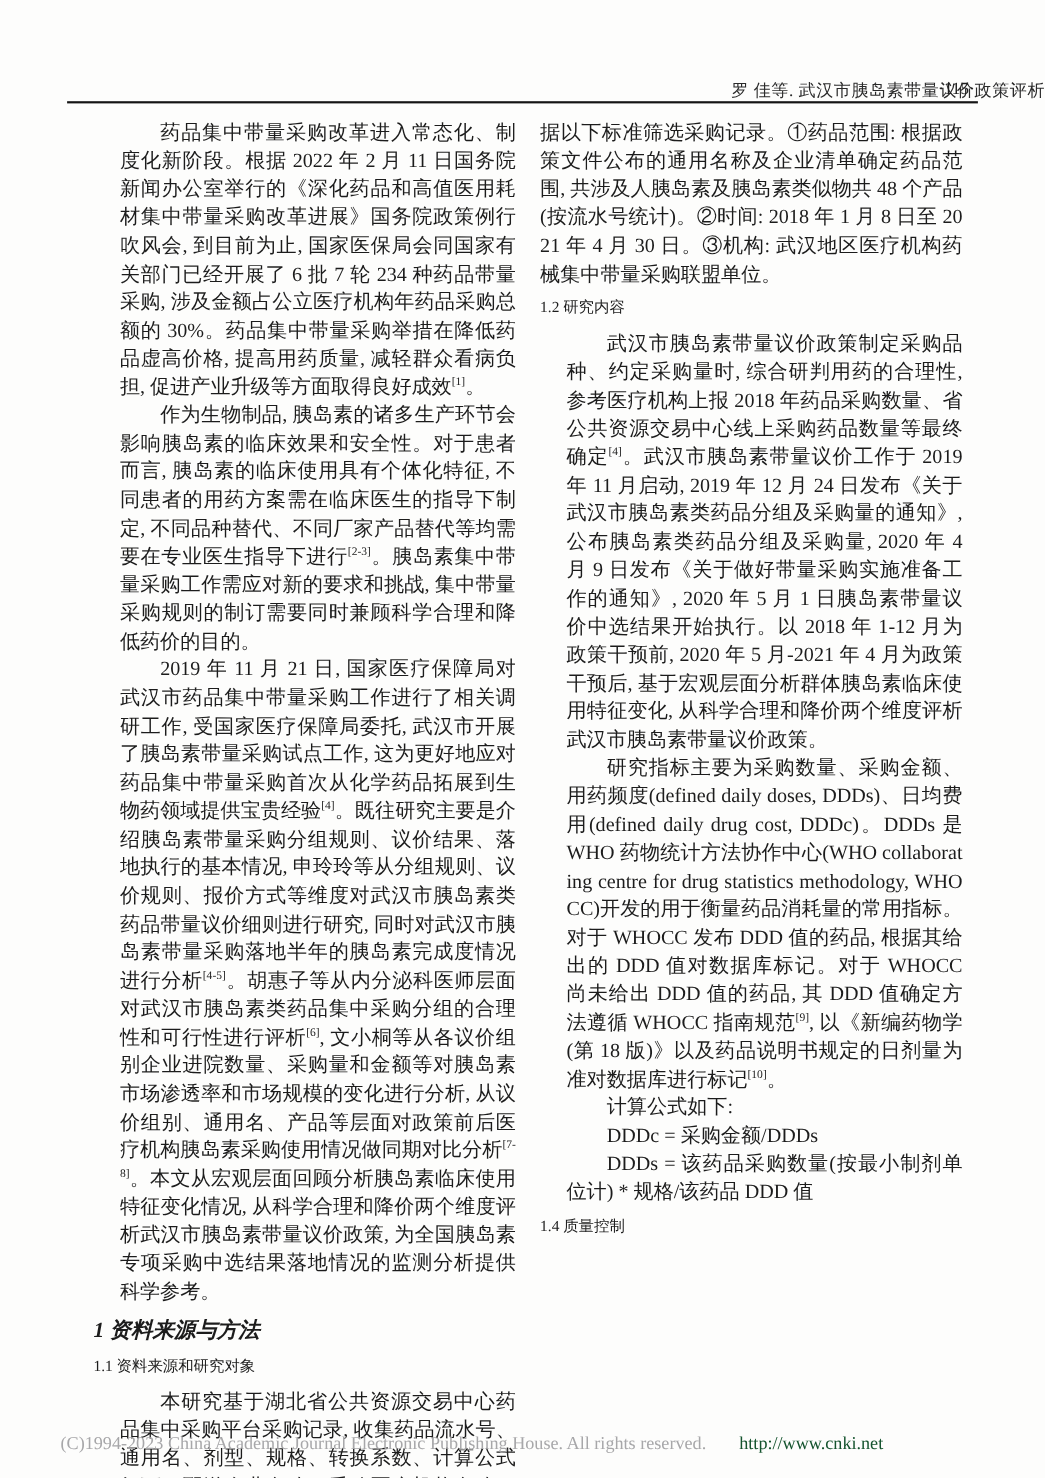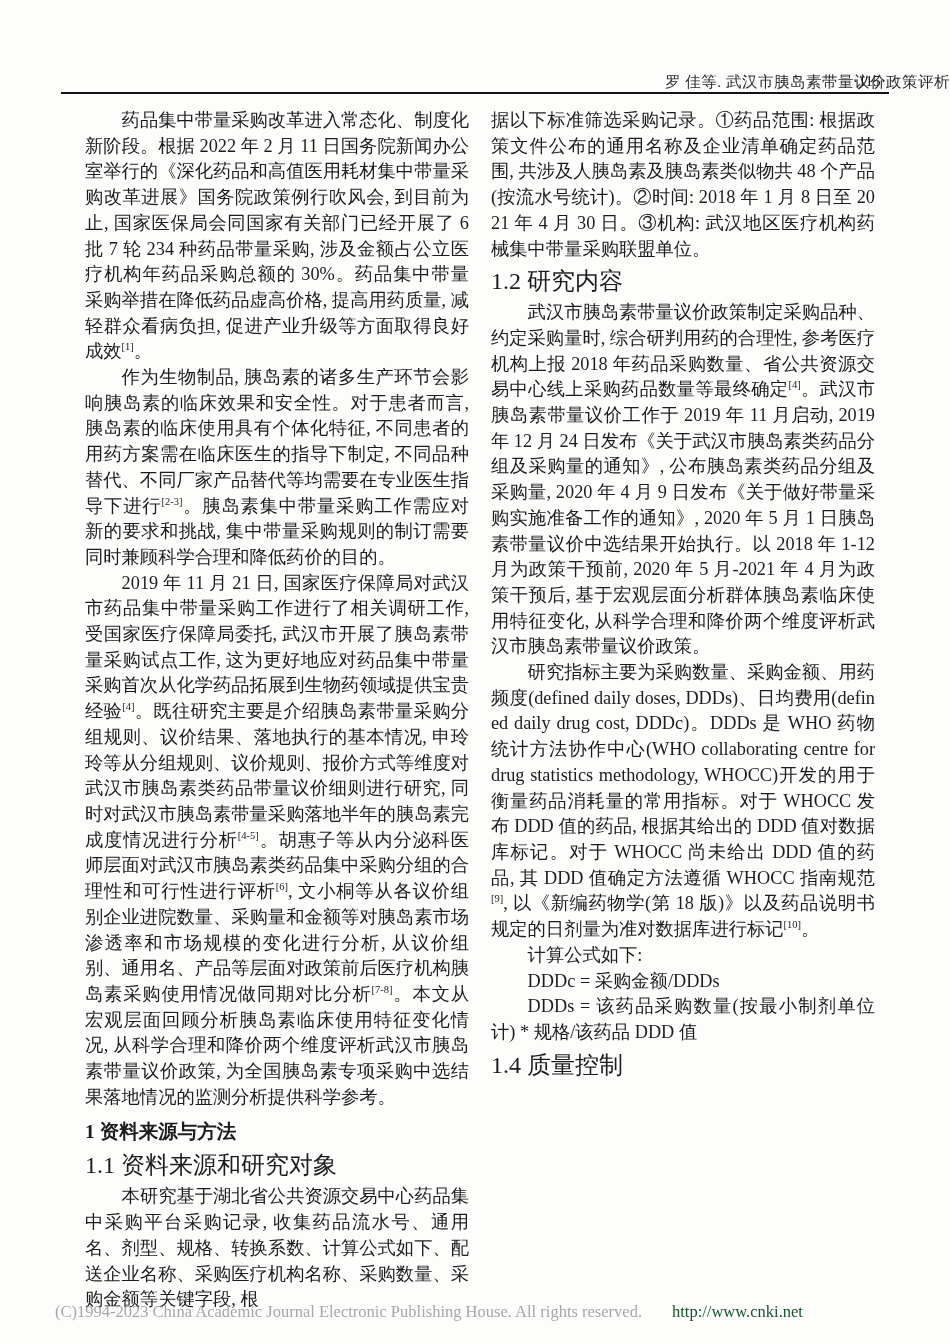--- a/index.html
+++ b/index.html
@@ -33,29 +33,29 @@
     position:absolute;top:108px;left:85px;width:790px;
     display:flex;gap:22px;
   }
   .col{width:384px;}
   .para{
     margin:0;
     font-size:18.3px;line-height:25.7px;
     text-align:justify;
     word-break:break-all;
   }
-  .indent{text-indent:2em;}
+  .indent{text-indent:2em;margin-left:24px;}
   .para sup{font-size:10.5px;line-height:0;vertical-align:super;}
   .sec-h1{
     margin:9px 0 7px 0;
-    font-size:19.5px;font-weight:bold;line-height:26px;
+    font-size:19.5px;font-weight:bold;line-height:26px;font-style:italic;
   }
   .sec-h2{
     margin:6px 0 6px 0;
-    font-size:24px;font-weight:normal;line-height:26px;
+    font-size:14px;font-weight:normal;line-height:26px;
   }
 
   
   .footer{
     position:absolute;left:55px;bottom:22px;width:840px;
     font-size:16.5px;color:#a7a7a9;
     display:flex;gap:30px;white-space:nowrap;
   }
   .footer .url{color:#14532d;}
 </style>

